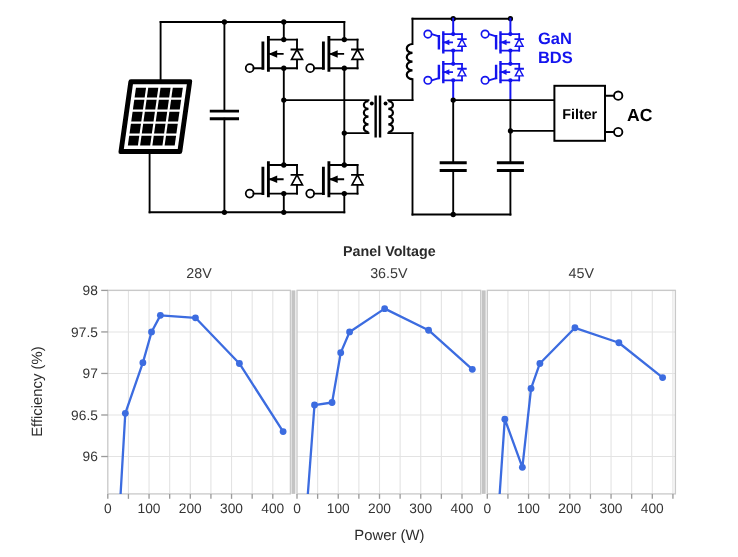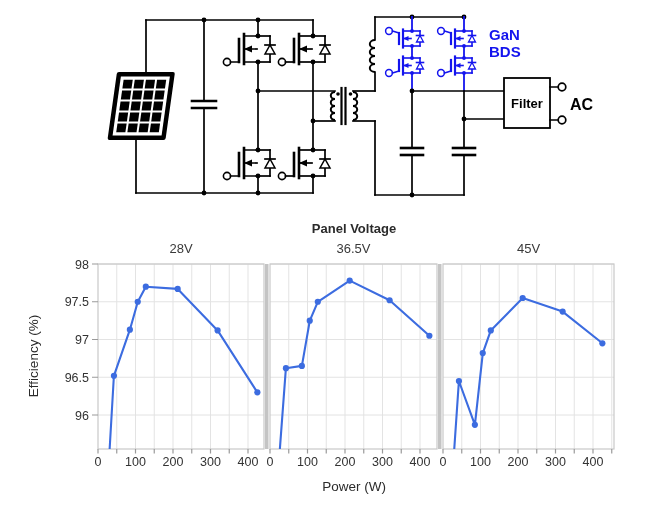--- a/index.html
+++ b/index.html
@@ -1,17 +1,17 @@
 <!DOCTYPE html>
 <html><head>
 <meta charset="utf-8">
 <style>
   html,body{margin:0;padding:0;background:#fff;}
   #stage{position:relative;width:671px;height:506px;background:#fff;overflow:hidden;
-         font-family:"Liberation Sans", sans-serif;border-radius:13px;}
+         font-family:"Liberation Sans", sans-serif;}
   svg{display:block;}
   text{font-family:"Liberation Sans", sans-serif;}
   .gan-label{font-size:15px;font-weight:bold;}
   .filter-label{font-size:13px;font-weight:bold;fill:#000;}
   .ac-label{font-size:16px;font-weight:bold;fill:#000;}
   .chart-title{font-size:13px;font-weight:bold;fill:#2b2b2b;}
   .panel-name{font-size:13px;fill:#3a3a3a;}
   .tick-label{font-size:12.5px;fill:#333;}
   .axis-label{font-size:13.5px;fill:#2b2b2b;}
 </style>

